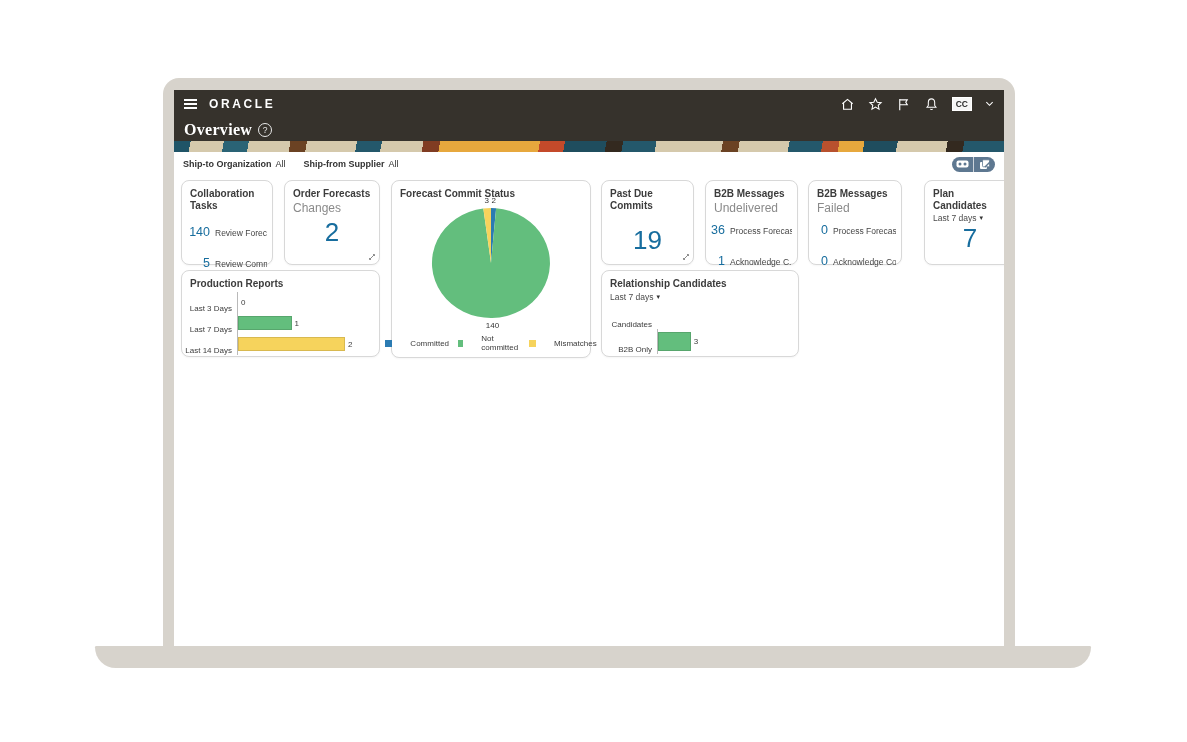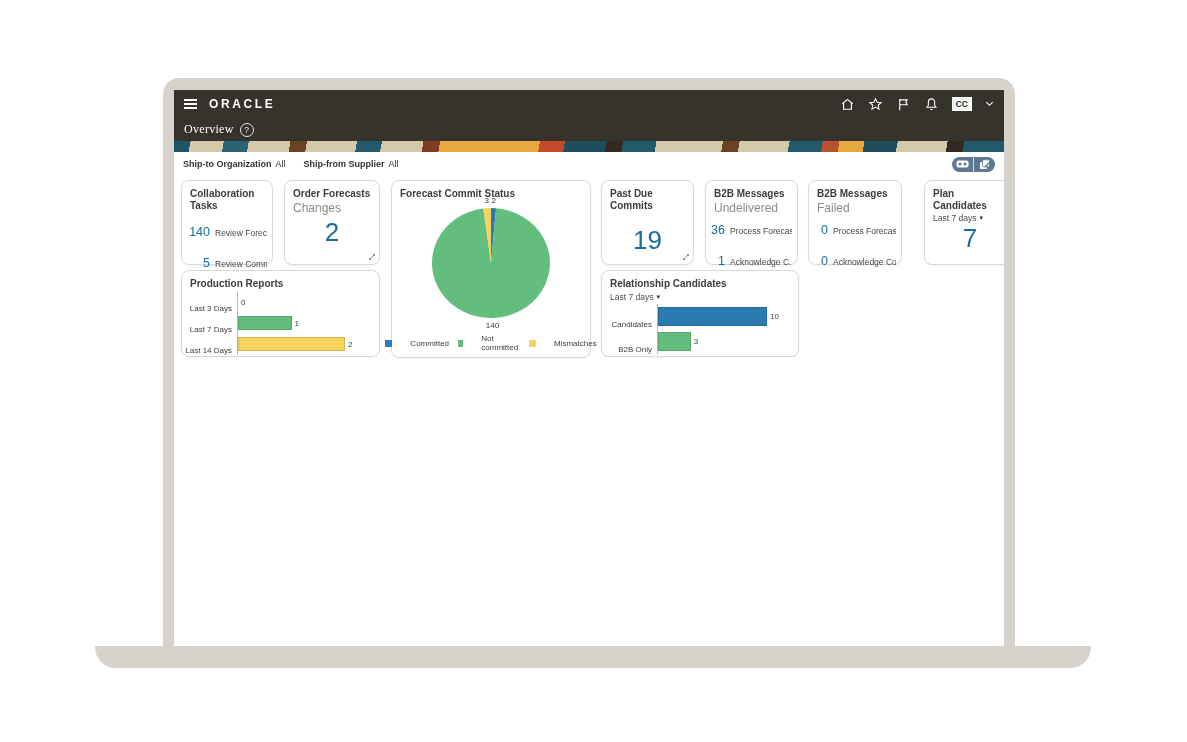--- a/index.html
+++ b/index.html
@@ -15,21 +15,21 @@
   .hamburger{width:13px;display:flex;flex-direction:column;gap:2.5px;cursor:pointer;margin-right:12px;}
   .hamburger i{display:block;height:1.6px;background:#fff;}
   .brand{color:#fff;font-size:12px;font-weight:bold;letter-spacing:2.6px;}
   .topbar-right{margin-left:auto;display:flex;align-items:center;gap:13px;}
   .tb-icon{width:15px;height:15px;display:block;cursor:pointer;}
   .avatar{background:#f6f6f6;border-radius:0;padding:2px 3px;font-size:8.5px;font-weight:bold;color:#2b2b2b;line-height:1;cursor:pointer;border:1px solid #fff;}
   .chev{width:9px;height:8px;cursor:pointer;}
 
   
   .titlebar{height:23px;background:#36322c;display:flex;align-items:center;gap:6px;padding:0 10px;}
-  .titlebar h1{margin:0;color:#fff;font-family:"Liberation Serif",serif;font-weight:400;font-size:12px;letter-spacing:.3px;}
+  .titlebar h1{margin:0;color:#fff;font-family:"Liberation Serif",serif;font-weight:700;font-size:16px;letter-spacing:.3px;}
   .help{width:12px;height:12px;border:1px solid #e8e8e8;border-radius:50%;color:#e8e8e8;font-size:8.5px;display:flex;align-items:center;justify-content:center;cursor:pointer;}
 
   
   .banner{height:11px;background:linear-gradient(100deg,
     #1f5467 0 2%,#d5c9ac 2% 6%,#2a6375 6% 9%,#d5c9ac 9% 14%,#6b4223 14% 16%,
     #d5c9ac 16% 22%,#24586b 22% 25%,#d5c9ac 25% 30%,#803c22 30% 32%,#e7a83d 32% 44%,
     #c44a2a 44% 47%,#1f4d5e 47% 52%,#33291f 52% 54%,#24586b 54% 58%,#d5c9ac 58% 66%,
     #6b4223 66% 68%,#d5c9ac 68% 74%,#24586b 74% 78%,#b8512e 78% 80%,#e7a83d 80% 83%,
     #1f4d5e 83% 87%,#d5c9ac 87% 93%,#33291f 93% 95%,#24586b 95% 100%);}
 
@@ -270,24 +270,20 @@
 
         <div class="card" id="card-relationship" style="left:427px;top:94px;width:198px;height:87px;">
           <div class="card-title">Relationship Candidates</div>
           <div class="mini-filter">
             <span>Last 7 days</span>
             <span class="caret">▾</span>
           </div>
           <div class="hbar rel">
               <div class="hbar-row">
                 <span class="row-label">Candidates</span>
-                <div class="bar-area">
-                  <div class="bar" style="width: 109px; background: rgb(43, 123, 178);"></div>
-                  <span class="bar-value">10</span>
-                </div>
               </div>
               <div class="hbar-row">
                 <span class="row-label">B2B Only</span>
                 <div class="bar-area">
                   <div class="bar" style="width: 32.7px; background: rgb(99, 190, 125);"></div>
                   <span class="bar-value">3</span>
                 </div>
               </div>
             </div>
         </div>

